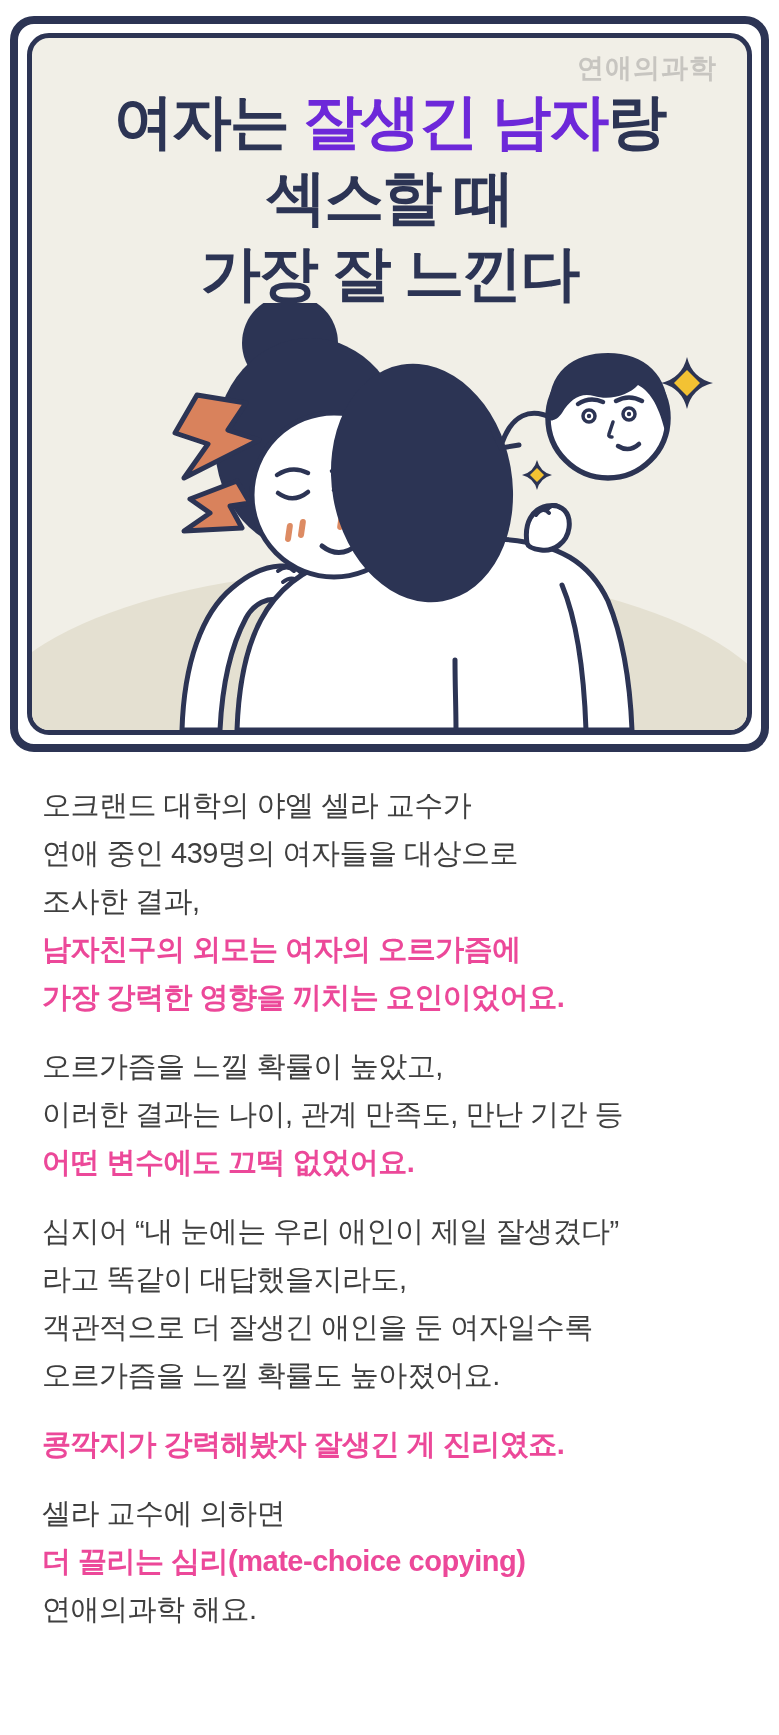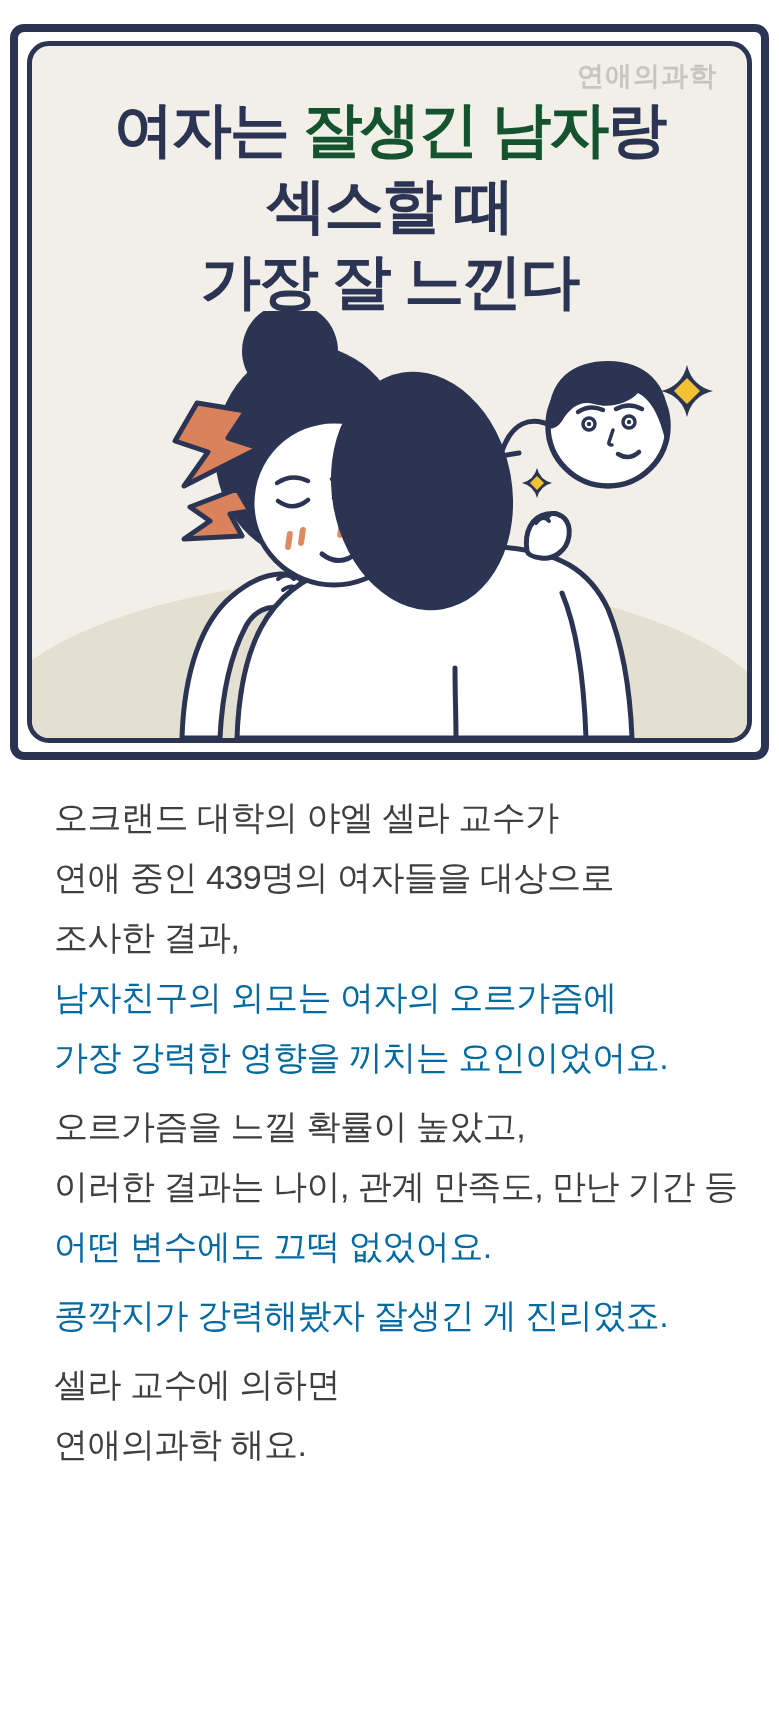--- a/index.html
+++ b/index.html
@@ -3,48 +3,48 @@
 <meta charset="utf-8">
 <style>
   html,body{margin:0;padding:0;}
   body{
     width:779px;height:1735px;position:relative;overflow:hidden;
     background:#ffffff;
     font-family:"Liberation Sans","DejaVu Sans",sans-serif;
   }
   
   .card{
-    position:absolute;left:10px;top:24px;width:759px;height:736px;
-    box-sizing:border-box;border:8px solid #2c3454;border-radius:14px;
+    position:absolute;left:10px;top:16px;width:759px;height:736px;
+    box-sizing:border-box;border:8px solid #2c3454;border-radius:24px;
     background:#ffffff;padding:9px;
   }
   .card-inner{
     box-sizing:border-box;width:100%;height:100%;
     border:5px solid #2c3454;border-radius:22px;
     background:#f1efe7;position:relative;overflow:hidden;
   }
   .watermark{
     position:absolute;top:12px;right:30px;
     font-size:27px;font-weight:600;letter-spacing:1px;color:#c7c5c0;
   }
   .title{
     margin-top:46px;text-align:center;
     font-size:60px;line-height:76px;font-weight:800;
     color:#2c3454;letter-spacing:-2px;
   }
-  .title .accent{color:#14532d;}
+  .title .accent{color:#6d28d9;}
   .illu{position:absolute;left:0;bottom:0;width:100%;height:427px;display:block;}
   
   .text-section{position:absolute;left:42px;top:781px;right:28px;}
   .para{margin:0 0 21px 0;}
   .line{
-    margin:12px;font-size:34px;line-height:48px;
+    margin:0;font-size:29px;line-height:48px;
     color:#3f3f3f;font-weight:400;letter-spacing:-0.5px;
   }
-  .line.bold{color:#0369a1;font-weight:400;}
+  .line.bold{color:#ec4899;font-weight:700;}
 </style>
 </head>
 <body>
 
 <div class="card">
   <div class="card-inner">
 
     <div class="watermark">연애의과학</div>
 
     <div class="title">
@@ -135,23 +135,30 @@
     <p class="line bold">남자친구의 외모는 여자의 오르가즘에</p>
     <p class="line bold">가장 강력한 영향을 끼치는 요인이었어요.</p>
   </div>
 
   <div class="para">
     <p class="line">오르가즘을 느낄 확률이 높았고,</p>
     <p class="line">이러한 결과는 나이, 관계 만족도, 만난 기간 등</p>
     <p class="line bold">어떤 변수에도 끄떡 없었어요.</p>
   </div>
 
+  <div class="para">
+    <p class="line">심지어 “내 눈에는 우리 애인이 제일 잘생겼다”</p>
+    <p class="line">라고 똑같이 대답했을지라도,</p>
+    <p class="line">객관적으로 더 잘생긴 애인을 둔 여자일수록</p>
+    <p class="line">오르가즘을 느낄 확률도 높아졌어요.</p>
+  </div>
 
   <div class="para">
     <p class="line bold">콩깍지가 강력해봤자 잘생긴 게 진리였죠.</p>
   </div>
 
   <div class="para">
     <p class="line">셀라 교수에 의하면</p>
+    <p class="line bold">더 끌리는 심리(mate-choice copying)</p>
     <p class="line">연애의과학 해요.</p>
   </div>
 
 </div>
 
 </body></html>

